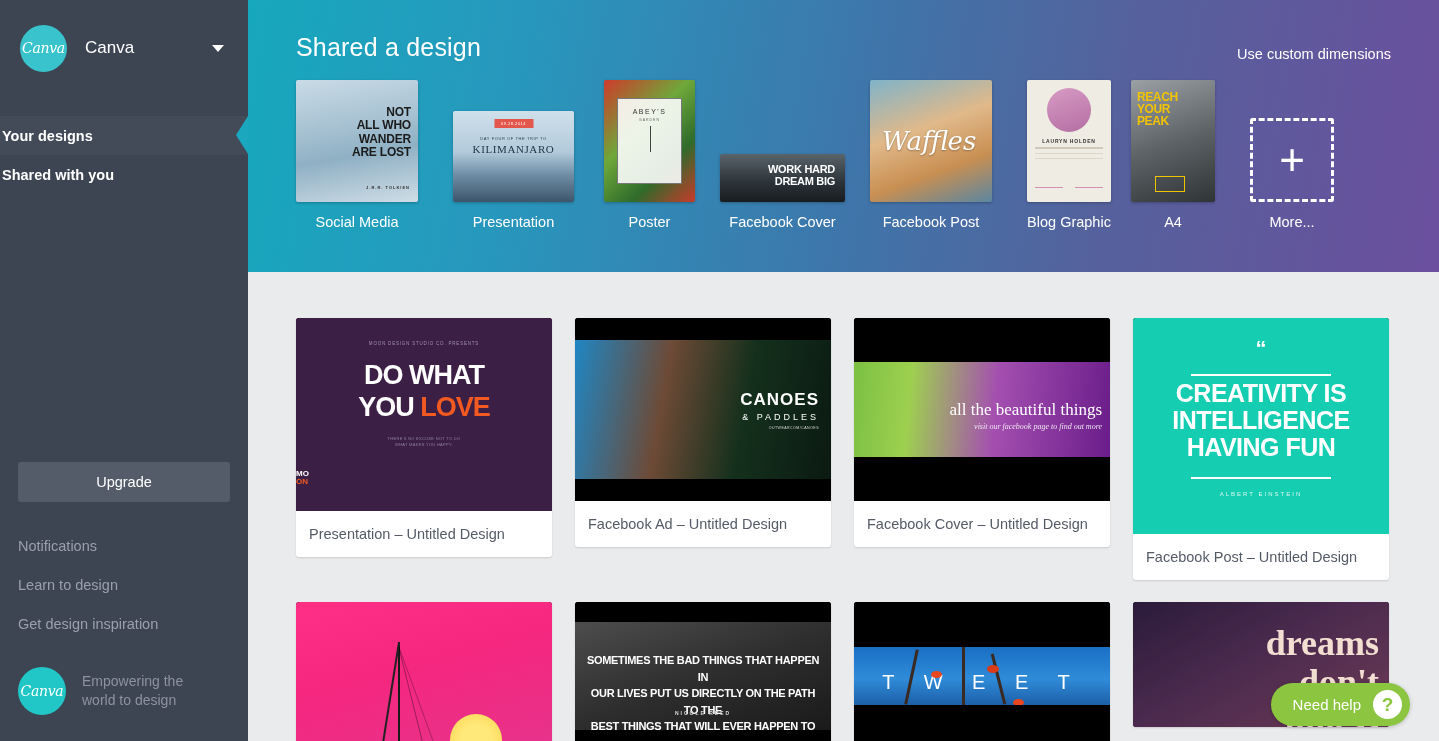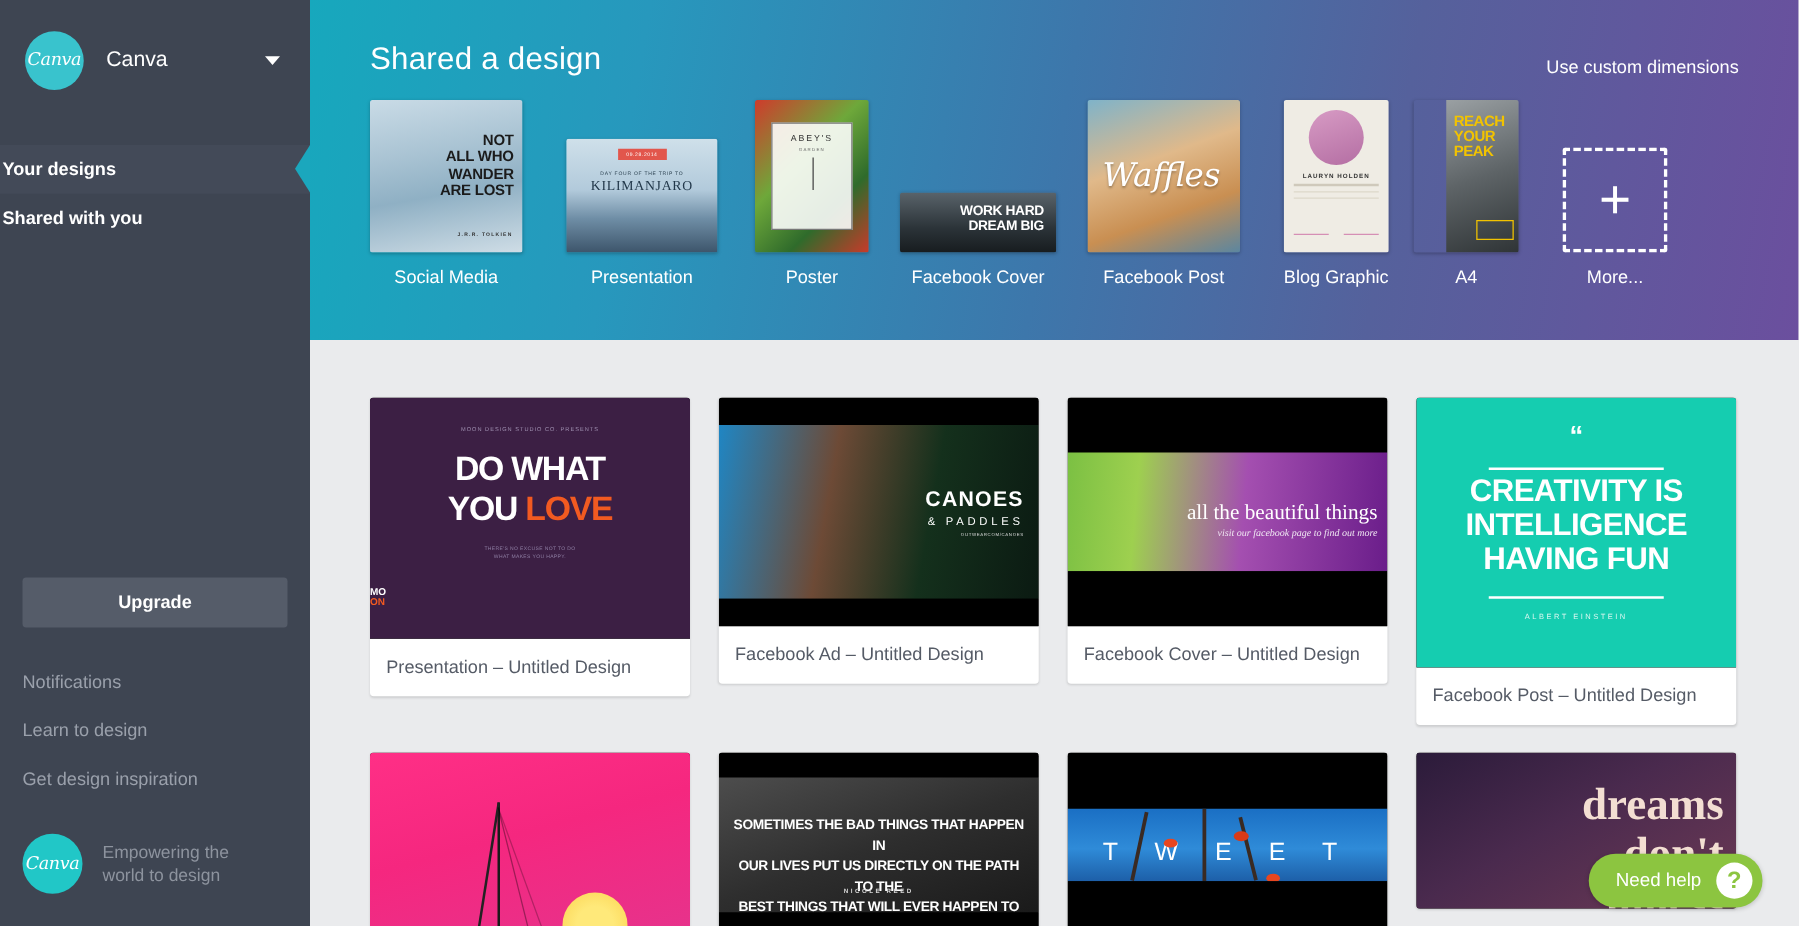--- a/index.html
+++ b/index.html
@@ -56,21 +56,21 @@
     border-right: 12px solid #1ba7bd;
   }
 
   .sidebar-spacer { flex: 1; }
 
   .upgrade-wrap { padding: 0 18px; margin-bottom: 36px; }
   .upgrade-btn {
     width: 100%; height: 40px; border: none; border-radius: 3px;
     background: #555c69; color: #fff;
     font-family: "Liberation Sans", sans-serif;
-    font-size: 14.5px; font-weight: bold; cursor: pointer;
+    font-size: 14.5px; font-weight: normal; cursor: pointer;
   }
 
   .links { padding: 0 18px; }
   .link-item {
     color: #9aa0ab; font-size: 14.5px; margin-bottom: 23px; cursor: pointer;
   }
 
   .footer-brand {
     display: flex; align-items: center; padding: 0 18px; margin-top: 12px; margin-bottom: 26px;
   }
@@ -295,21 +295,21 @@
                 <div style="position:absolute;left:8px;right:8px;top:67px;height:2px;background:#cfc9bb;"></div>
                 <div style="position:absolute;left:8px;right:8px;top:73px;height:1px;background:#ddd7c9;"></div>
                 <div style="position:absolute;left:8px;right:8px;top:78px;height:1px;background:#ddd7c9;"></div>
                 <div style="position:absolute;left:8px;bottom:14px;width:28px;height:1.5px;background:#d58fb5;"></div>
                 <div style="position:absolute;right:8px;bottom:14px;width:28px;height:1.5px;background:#d58fb5;"></div>
               </div>
             </div>
             <div class="type-label">Blog Graphic</div>
           </div>
           <div class="type" style="margin-left: 20px;">
-            <div class="type-thumb" style="width: 84px; height: 122px; padding-left: 26px;">
+            <div class="type-thumb" style="width: 84px; height: 122px;">
               <div class="tb art-a4">
                 <div style="position:absolute;left:6px;top:12px;color:#f2c300;font-weight:bold;font-size:12px;line-height:0.98;letter-spacing:-0.4px;">REACH<br>YOUR<br>PEAK</div>
                 <div style="position:absolute;left:24px;bottom:10px;width:30px;height:16px;border:1px solid #f2c300;"></div>
               </div>
             </div>
             <div class="type-label">A4</div>
           </div>
           <div class="type" style="margin-left: 35px;">
             <div class="plus-box" style="width: 84px; height: 84px;">+</div>
             <div class="type-label">More...</div>

